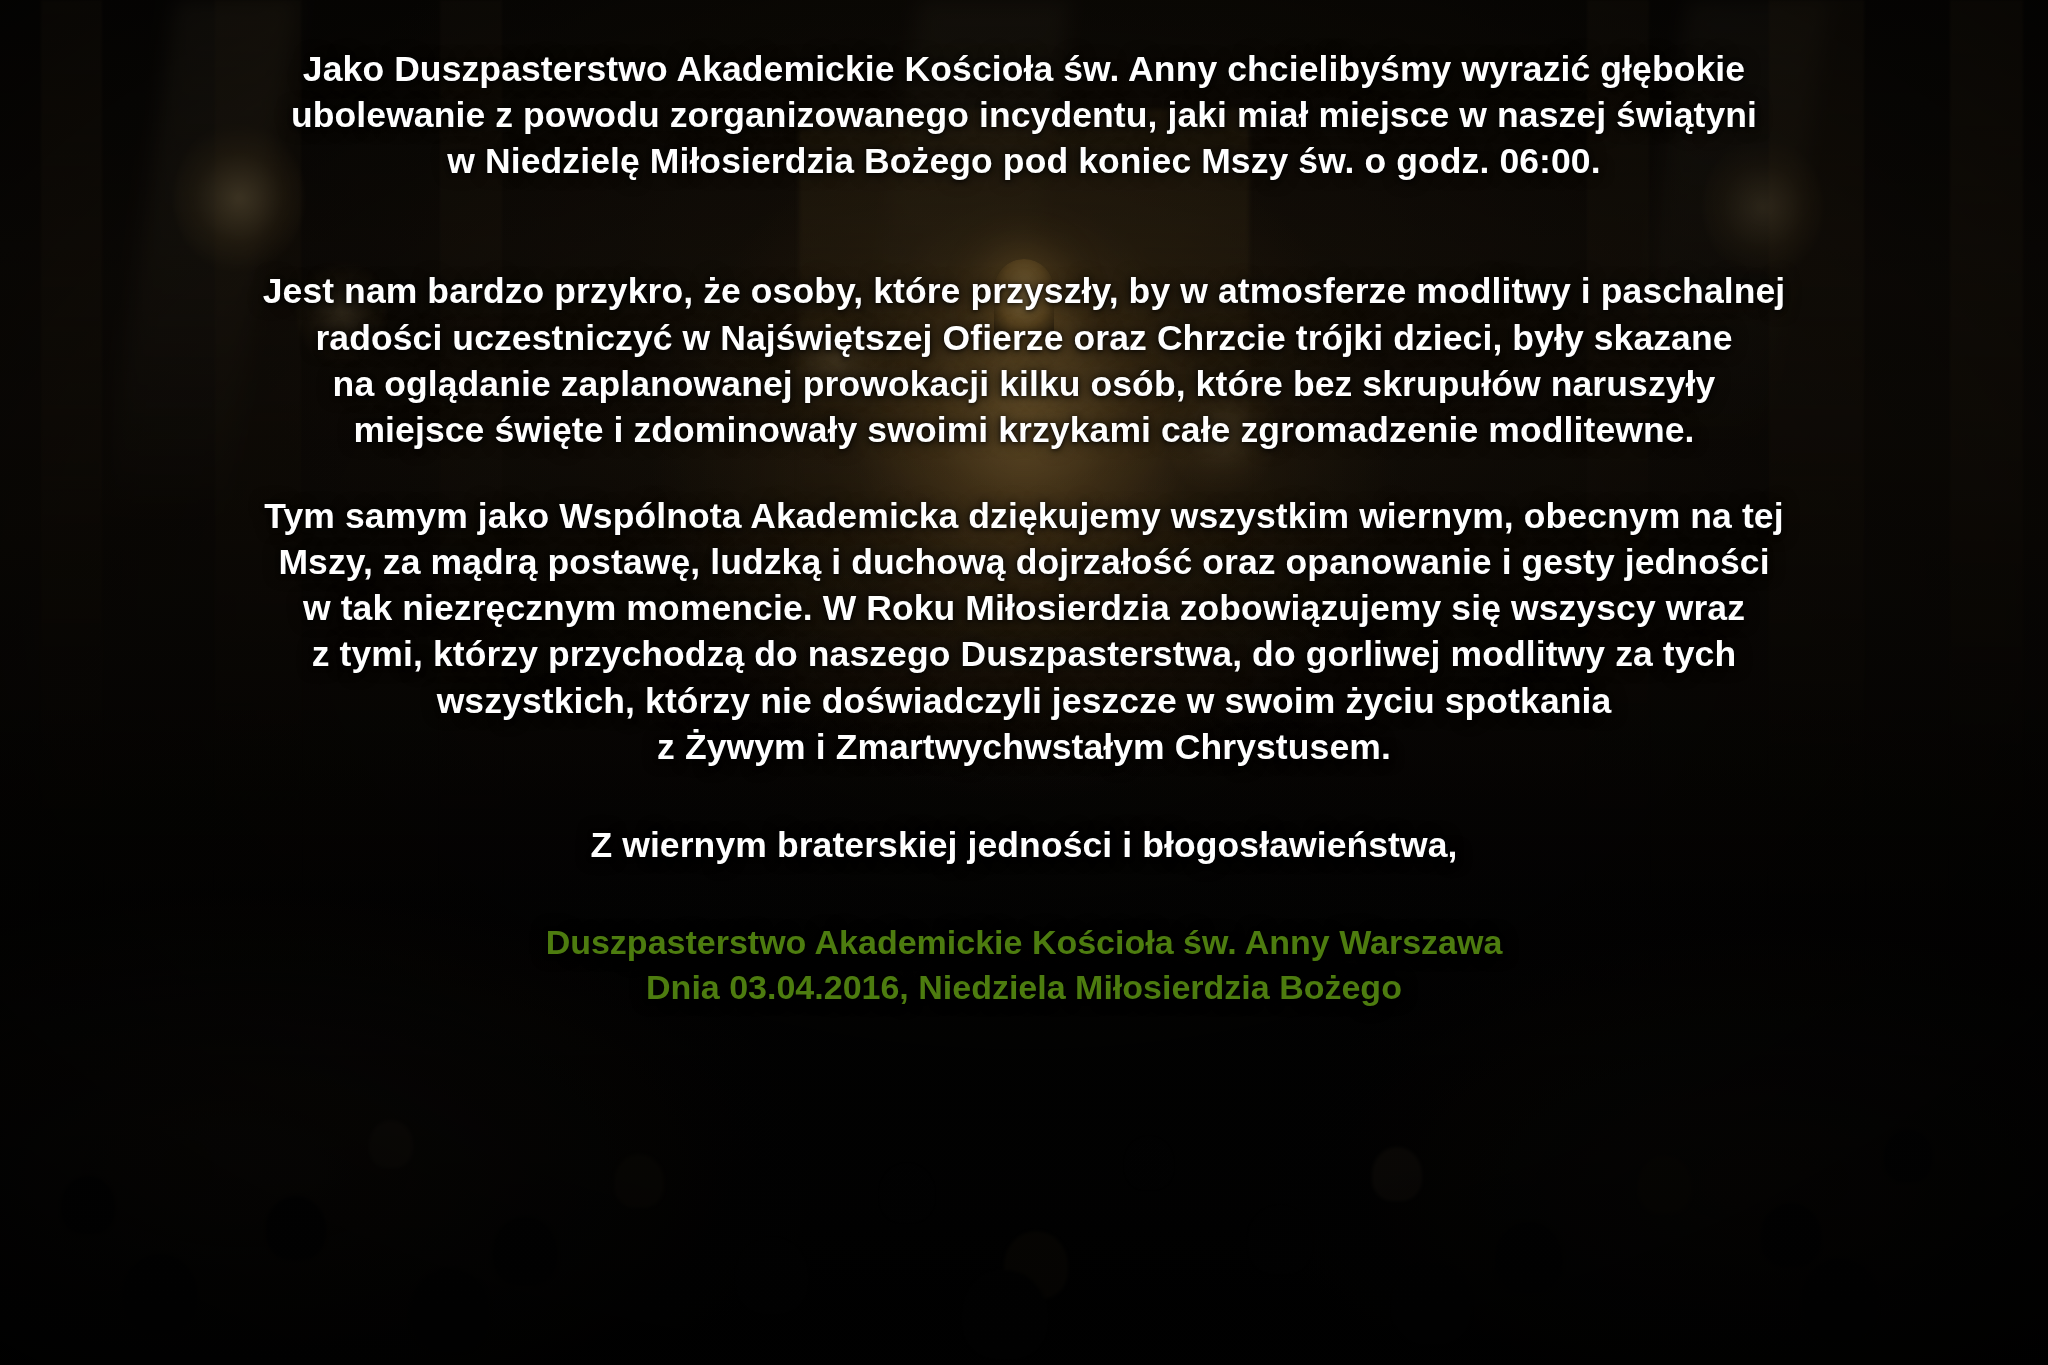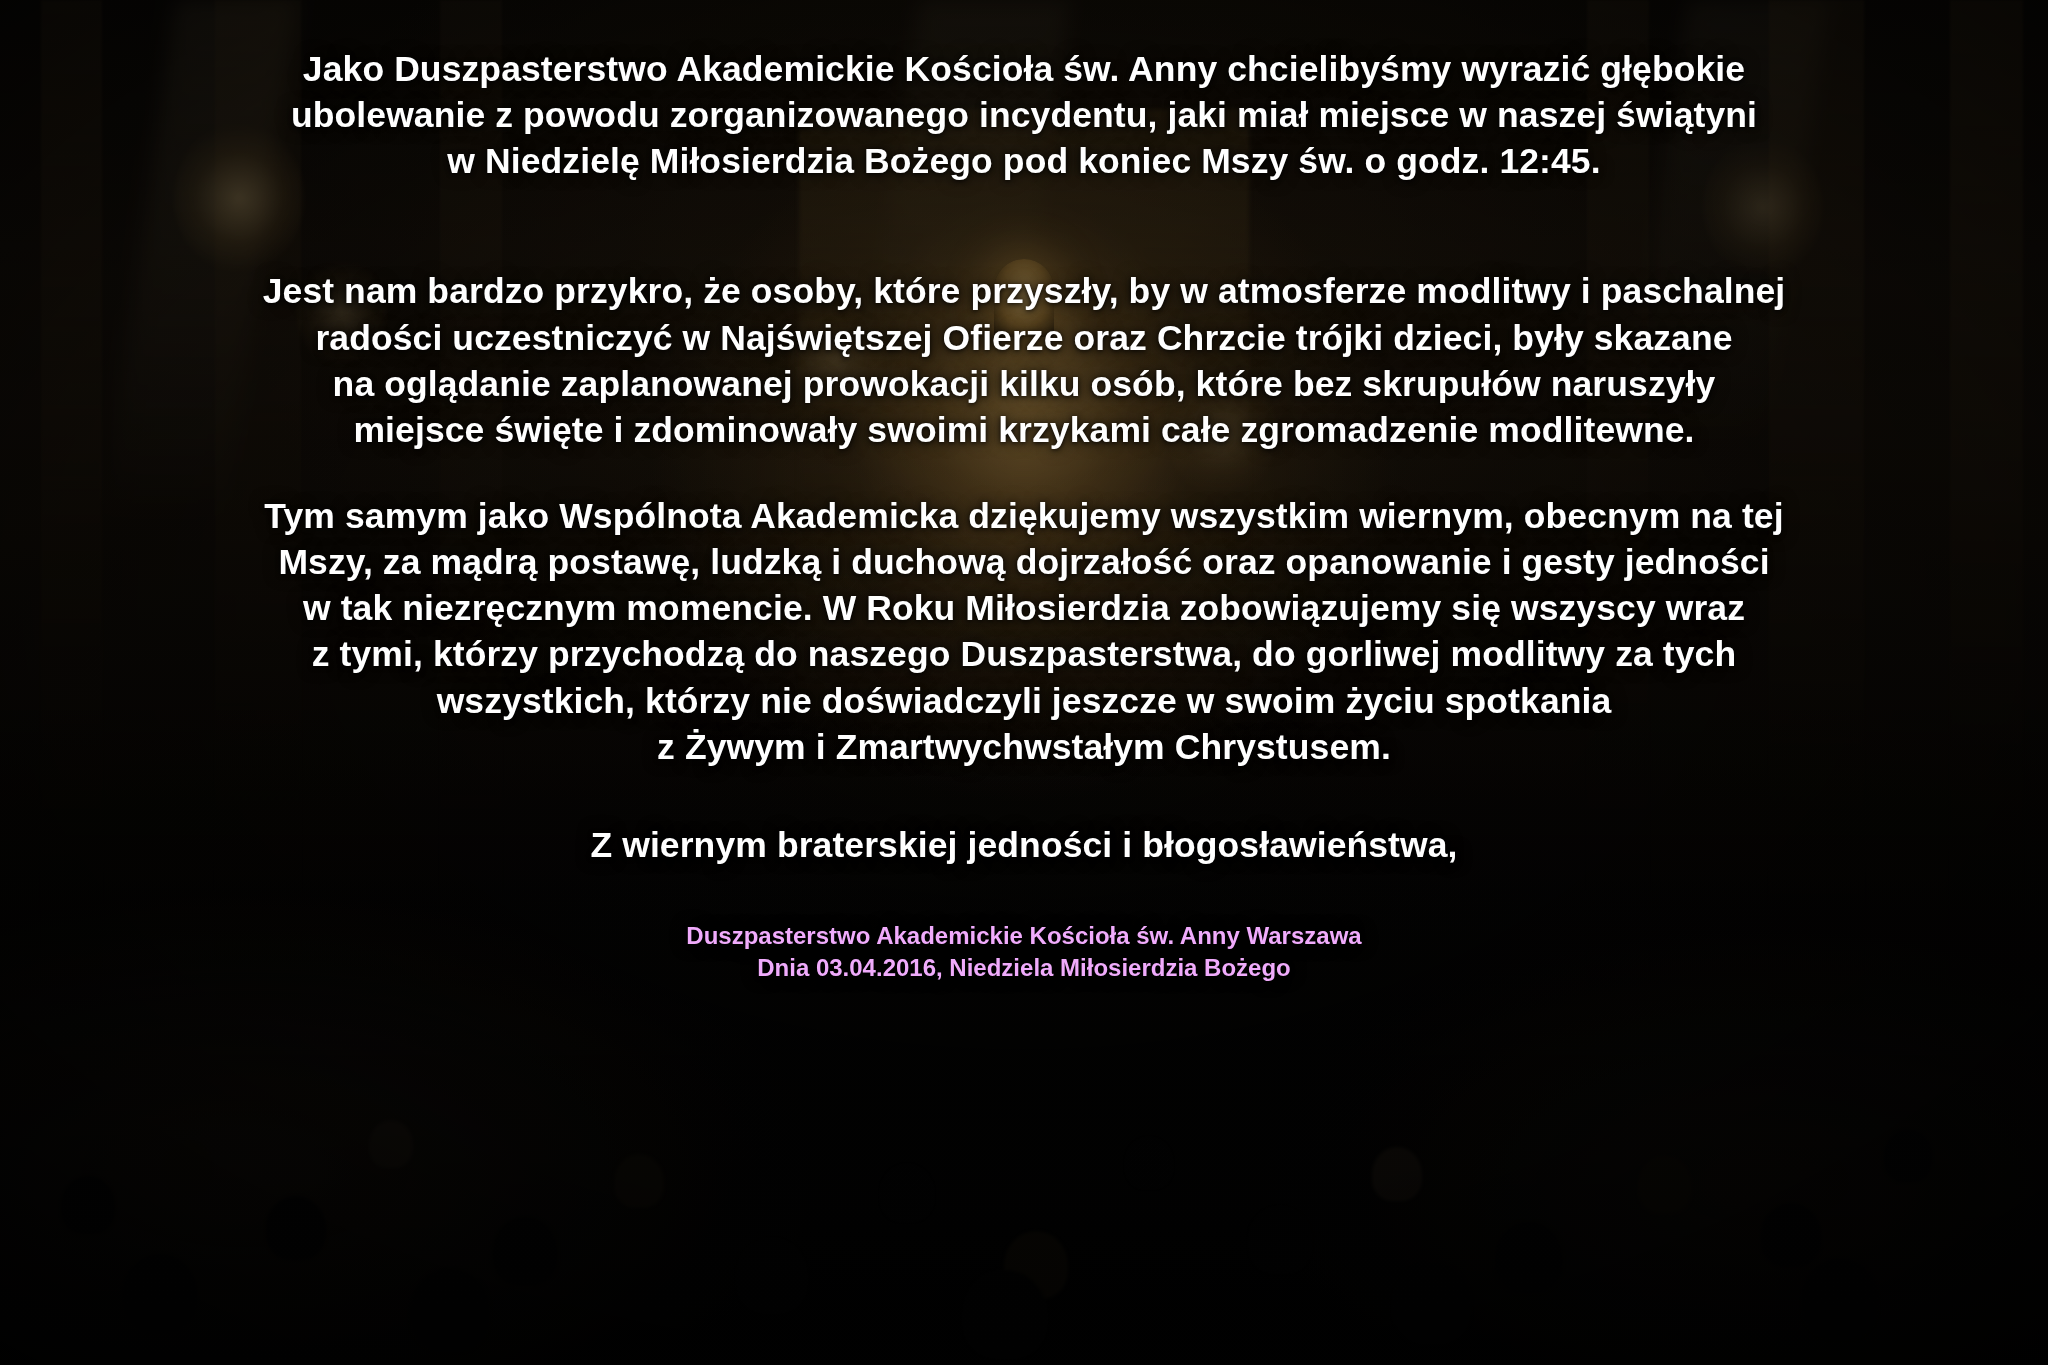--- a/index.html
+++ b/index.html
@@ -141,23 +141,23 @@
     text-align: center;
     letter-spacing: 0.1px;
     max-width: 1930px;
     text-shadow: 0 1px 5px rgba(0,0,0,0.92), 0 0 16px rgba(0,0,0,0.75);
     white-space: pre-line;
   }
   .gap-lg { height: 42px; }
   .gap-md { height: 40px; }
   .gap-xl { height: 52px; }
   .sig {
-    color: #f0abfc;
+    color: #4d7c0f;
     font-weight: bold;
-    font-size: 24px;
+    font-size: 34px;
     line-height: 1.32;
     text-align: center;
     text-shadow: 0 1px 5px rgba(0,0,0,0.92), 0 0 16px rgba(0,0,0,0.75);
     white-space: pre-line;
   }
 </style>
 </head>
 <body>
 
 <div id="stage">
@@ -208,21 +208,21 @@
       <div class="head" style="left:68%; bottom:3%;  width:78px; height:82px;"></div>
       <div class="head" style="left:88%; bottom:4%;  width:76px; height:80px;"></div>
     </div>
 
     <div class="vignette"></div>
   </div>
 
   <div class="overlay">
     <div class="para">Jako Duszpasterstwo Akademickie Kościoła św. Anny chcielibyśmy wyrazić głębokie
 ubolewanie z powodu zorganizowanego incydentu, jaki miał miejsce w naszej świątyni
-w Niedzielę Miłosierdzia Bożego pod koniec Mszy św. o godz. 12:45.</div>
+w Niedzielę Miłosierdzia Bożego pod koniec Mszy św. o godz. 06:00.</div>
     <div class="gap-lg"></div>
     <div class="gap-lg"></div>
     <div class="para">Jest nam bardzo przykro, że osoby, które przyszły, by w atmosferze modlitwy i paschalnej
 radości uczestniczyć w Najświętszej Ofierze oraz Chrzcie trójki dzieci, były skazane
 na oglądanie zaplanowanej prowokacji kilku osób, które bez skrupułów naruszyły
 miejsce święte i zdominowały swoimi krzykami całe zgromadzenie modlitewne.</div>
     <div class="gap-md"></div>
     <div class="para">Tym samym jako Wspólnota Akademicka dziękujemy wszystkim wiernym, obecnym na tej
 Mszy, za mądrą postawę, ludzką i duchową dojrzałość  oraz opanowanie i gesty jedności
 w tak niezręcznym momencie. W Roku Miłosierdzia zobowiązujemy się wszyscy wraz

